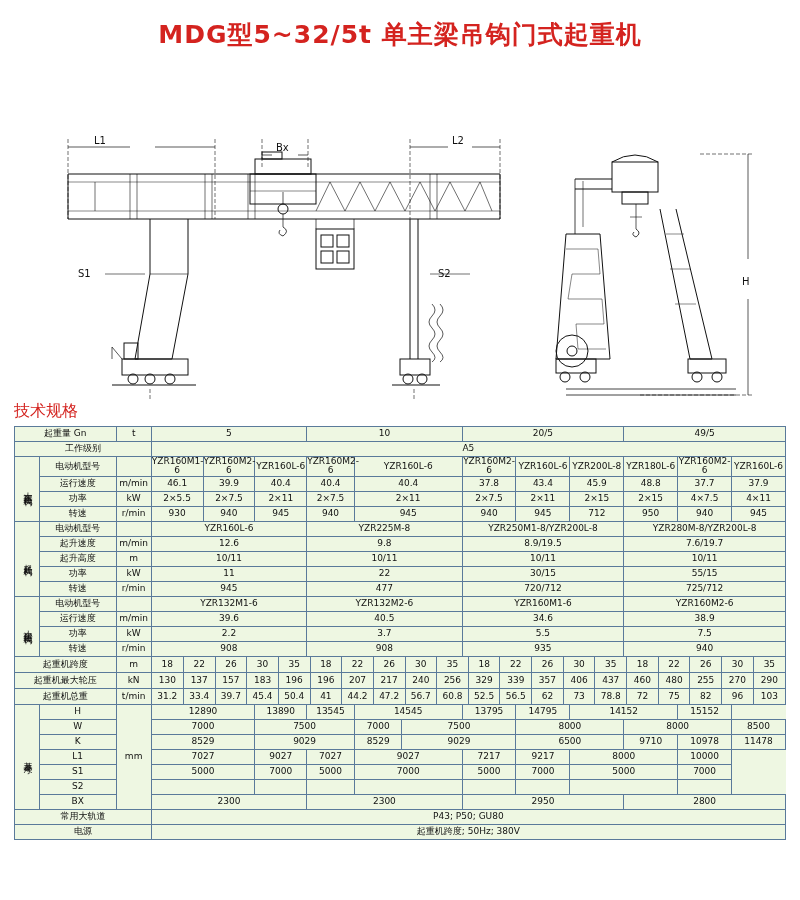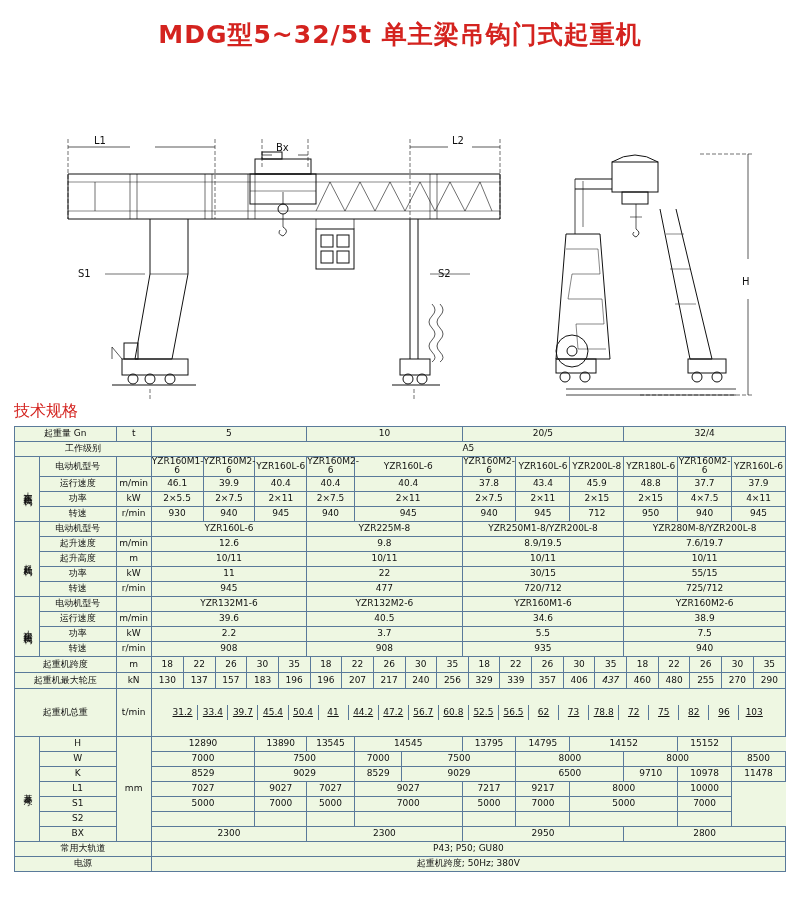--- a/index.html
+++ b/index.html
@@ -212,21 +212,21 @@
       <col style="width:52px">
   </colgroup>
   <tbody>
 
     <tr>
       <td class="rowhead" colspan="2">起重量 Gn</td>
       <td class="unit">t</td>
       <td colspan="3">5</td>
       <td colspan="3">10</td>
       <td colspan="3">20/5</td>
-      <td colspan="3">32/4</td>
+      <td colspan="3">49/5</td>
     </tr>
 
     <tr>
       <td class="rowhead" colspan="3">工作级别</td>
       <td colspan="12">A5</td>
     </tr>
 
     <tr>
       <td class="sidehead" rowspan="4"><span class="vert">大车运行机构</span></td>
       <td class="rowhead">电动机型号</td>
@@ -412,36 +412,36 @@
             <td style="border:0;border-right:1px solid #5a7a9a;" class="tiny">196</td>
             <td style="border:0;border-right:1px solid #5a7a9a;" class="tiny">196</td>
             <td style="border:0;border-right:1px solid #5a7a9a;" class="tiny">207</td>
             <td style="border:0;border-right:1px solid #5a7a9a;" class="tiny">217</td>
             <td style="border:0;border-right:1px solid #5a7a9a;" class="tiny">240</td>
             <td style="border:0;border-right:1px solid #5a7a9a;" class="tiny">256</td>
             <td style="border:0;border-right:1px solid #5a7a9a;" class="tiny">329</td>
             <td style="border:0;border-right:1px solid #5a7a9a;" class="tiny">339</td>
             <td style="border:0;border-right:1px solid #5a7a9a;" class="tiny">357</td>
             <td style="border:0;border-right:1px solid #5a7a9a;" class="tiny">406</td>
-            <td style="border:0;border-right:1px solid #5a7a9a;font-style:italic;" class="tiny">437</td>
+            <td style="border:0;border-right:1px solid #5a7a9a;" class="tiny">437</td>
             <td style="border:0;border-right:1px solid #5a7a9a;" class="tiny">460</td>
             <td style="border:0;border-right:1px solid #5a7a9a;" class="tiny">480</td>
             <td style="border:0;border-right:1px solid #5a7a9a;" class="tiny">255</td>
             <td style="border:0;border-right:1px solid #5a7a9a;" class="tiny">270</td>
             <td style="border:0;" class="tiny">290</td>
           </tr>
         </tbody>
           </table>
       </td>
     </tr>
 
     <tr>
       <td class="rowhead" colspan="2">起重机总重</td>
       <td class="unit">t/min</td>
-      <td colspan="12" style="padding:16px;text-decoration:underline;">
+      <td colspan="12" style="padding:0;">
         <table style="border-collapse:collapse;width:100%;table-layout:fixed;">
           <tbody>
               <tr>
             <td style="border:0;border-right:1px solid #5a7a9a;" class="tiny">31.2</td>
             <td style="border:0;border-right:1px solid #5a7a9a;" class="tiny">33.4</td>
             <td style="border:0;border-right:1px solid #5a7a9a;" class="tiny">39.7</td>
             <td style="border:0;border-right:1px solid #5a7a9a;" class="tiny">45.4</td>
             <td style="border:0;border-right:1px solid #5a7a9a;" class="tiny">50.4</td>
             <td style="border:0;border-right:1px solid #5a7a9a;" class="tiny">41</td>
             <td style="border:0;border-right:1px solid #5a7a9a;" class="tiny">44.2</td>

